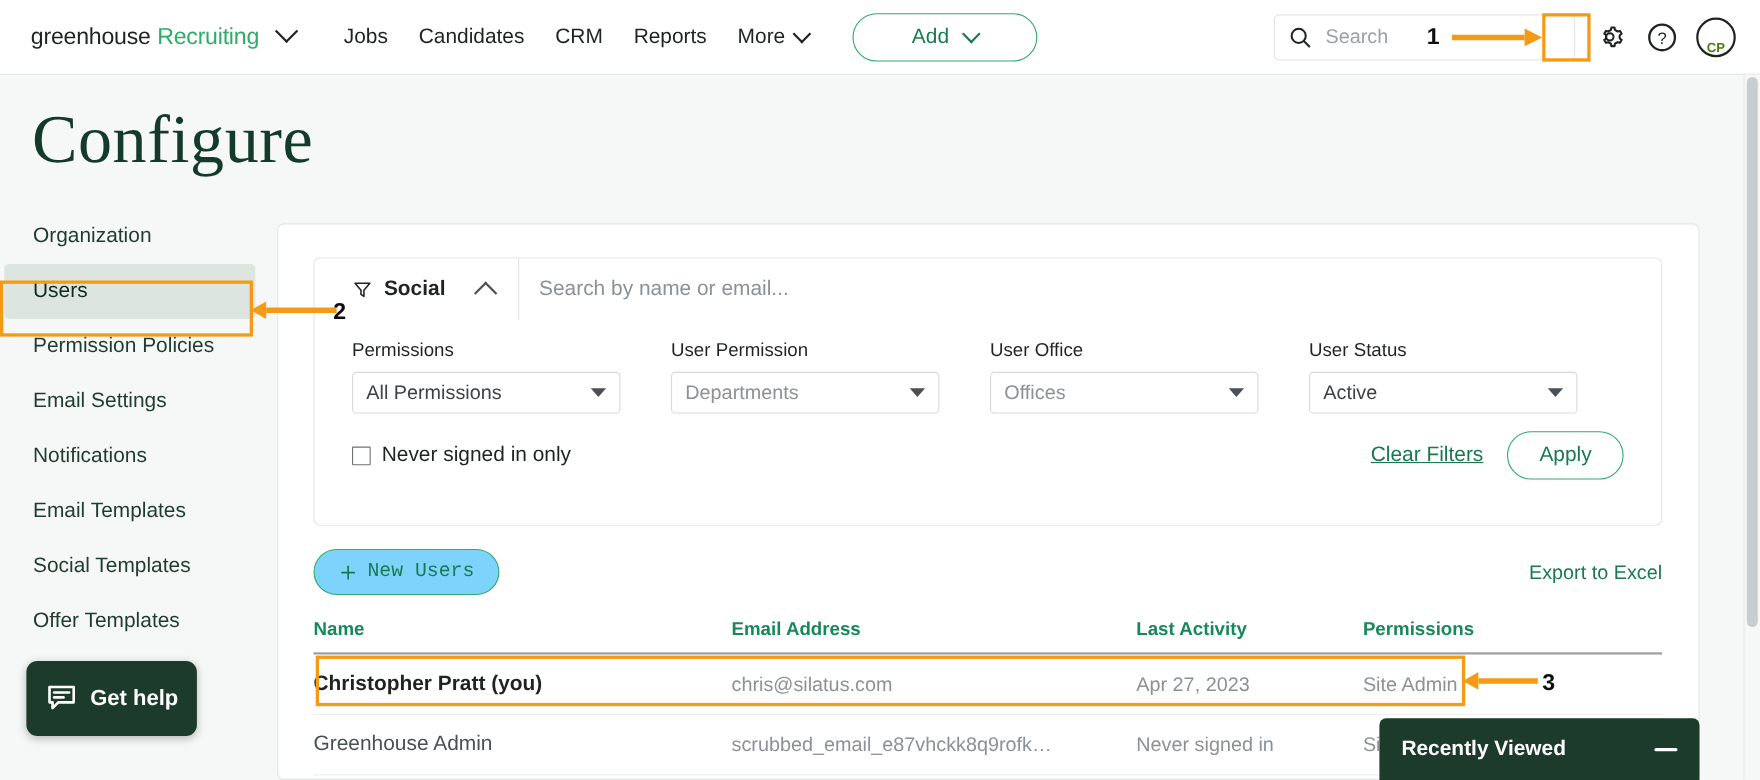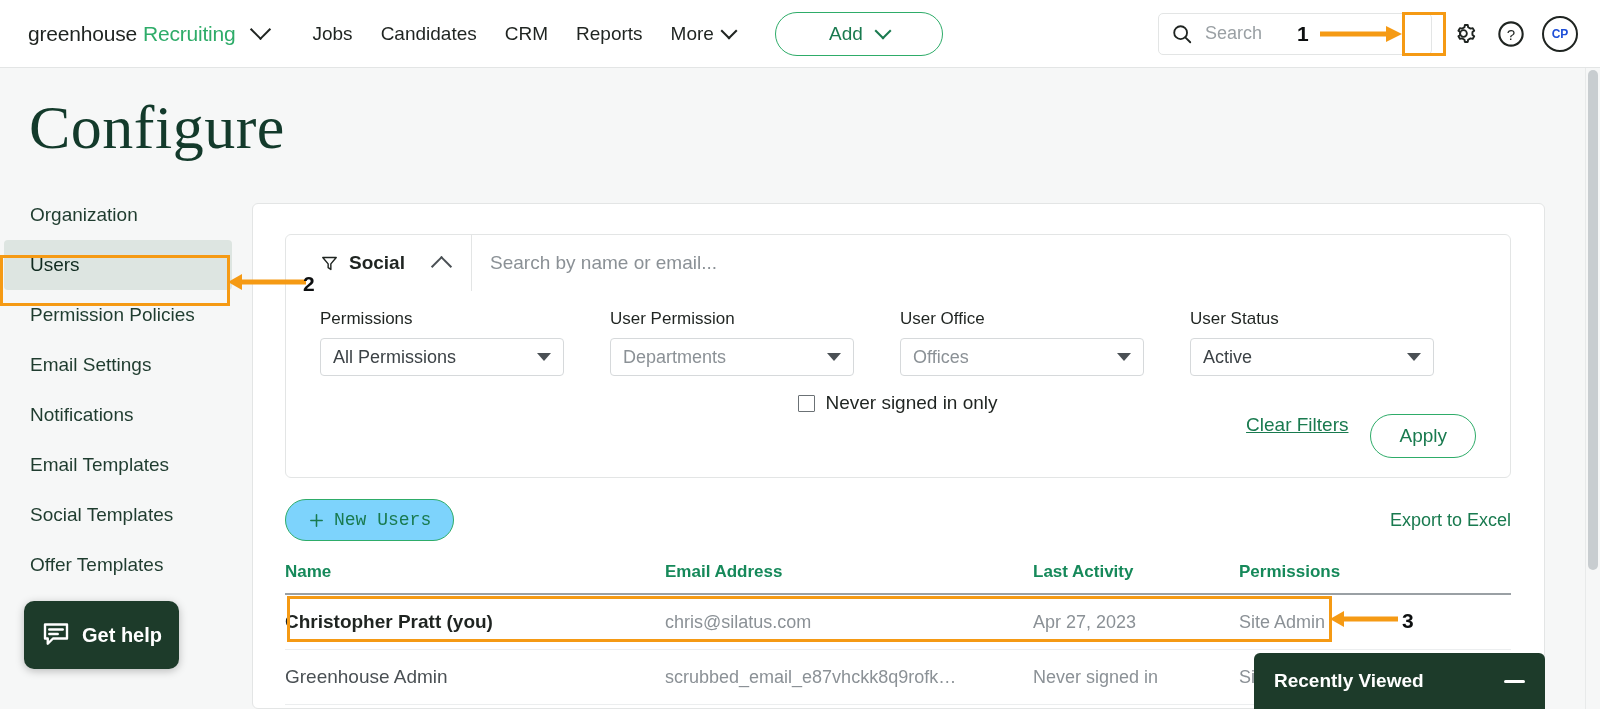--- a/index.html
+++ b/index.html
@@ -63,22 +63,22 @@
     background: #fff; display: flex; align-items: center; padding: 0 12px;
     box-sizing: border-box; position: relative;
   }
   .searchbox .ph { color: #9aa0a4; font-size: 18px; margin-left: 12px; }
   .icon-btn {
     width: 34px; height: 34px; display: flex; align-items: center; justify-content: center;
     cursor: pointer; border-radius: 3px;
   }
   .avatar {
     width: 32px; height: 32px; border-radius: 50%;
-    border: 2px solid #1f2421; display: flex; align-items: center; justify-content: center;
-    font-size: 12px; font-weight: bold; color: #1d4ed8;
+    border: 2px solid #1f2421; display: flex; align-items: flex-end; justify-content: center;
+    font-size: 12px; font-weight: bold; color: #4d7c0f;
   }
 
   
   .page-title {
     position: absolute; left: 29px; top: 92px;
     font-family: "Liberation Serif", serif;
     font-size: 62px; color: #133a2b; letter-spacing: 0.5px;
   }
 
   
@@ -149,25 +149,25 @@
     font-size: 18px; color: #3c4246; background: #fff; cursor: pointer;
     box-sizing: border-box;
   }
   .fsel.placeholder { color: #8b9196; }
   .caret {
     margin-left: auto; width: 0; height: 0;
     border-left: 7px solid transparent; border-right: 7px solid transparent;
     border-top: 8px solid #4a5054;
   }
   .filter-bottom {
-    display: flex; align-items: center; padding: 16px 34px 0 34px; flex-direction: column;
+    display: flex; align-items: center; padding: 16px 34px 0 34px;
   }
   .cbrow { display: flex; align-items: center; gap: 10px; font-size: 19px; color: #1f2421; cursor: pointer; }
   .cbox { width: 15px; height: 15px; border: 1.5px solid #6b7175; background: #fff; border-radius: 1px; }
-  .filter-actions { margin-left: auto; display: flex; align-items: flex-start; gap: 22px; }
+  .filter-actions { margin-left: auto; display: flex; align-items: center; gap: 22px; }
   .clearlink {
     font-size: 19px; color: #197a4f; text-decoration: underline; cursor: pointer;
   }
   .applybtn {
     border: 1.5px solid #2eac69; border-radius: 22px;
     height: 42px; padding: 0 28px; display: flex; align-items: center;
     color: #197a4f; font-size: 19px; background: #fff; cursor: pointer;
   }
 
   

